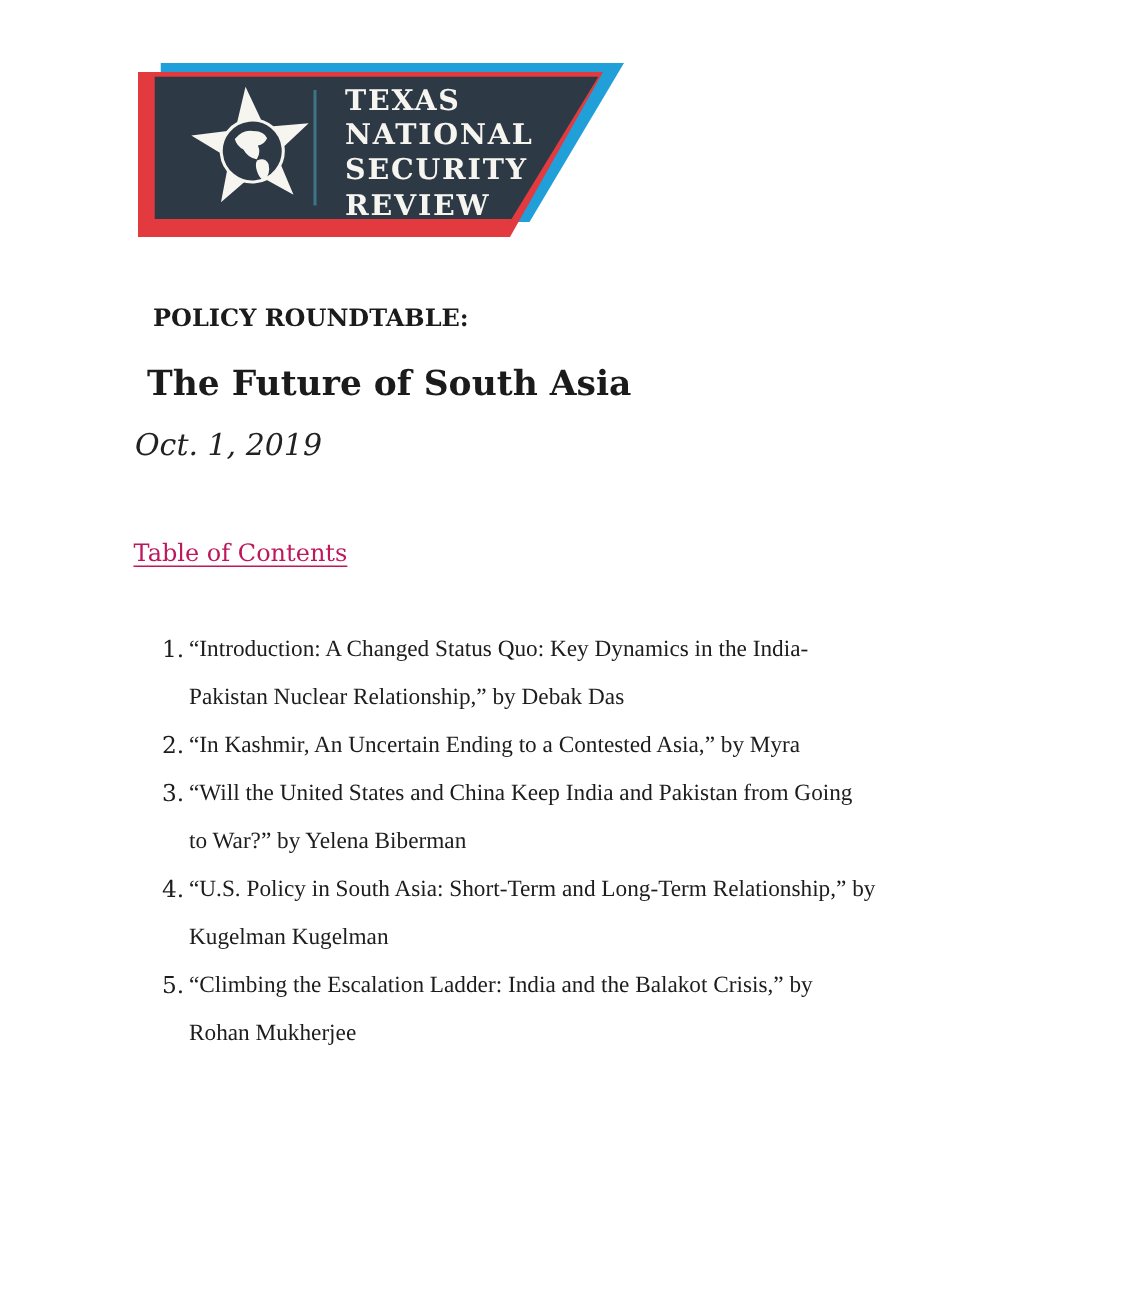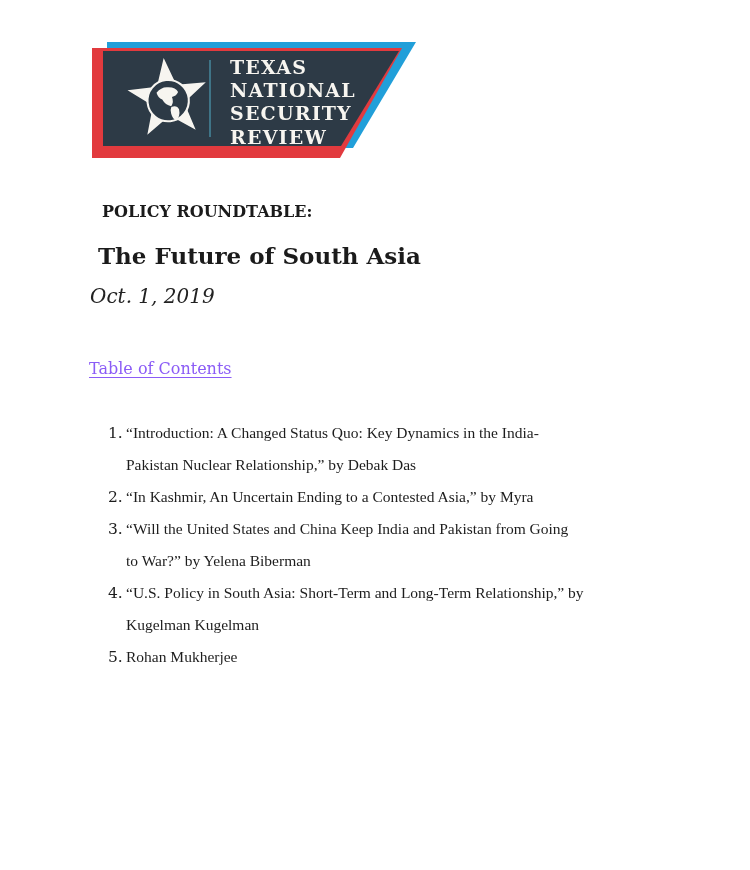--- a/index.html
+++ b/index.html
@@ -22,21 +22,21 @@
     font-weight:bold; font-size:19px; line-height:23.2px; letter-spacing:1.2px;
   }
 
   
   .kicker   { position:absolute; left:102px; top:202px; font-size:16px; font-weight:bold; color:#1b1b1b; }
   .doc-title{ position:absolute; left:98px; top:242px; font-size:23px; font-weight:bold; color:#1b1b1b; }
   .doc-date { position:absolute; left:90px; top:284px; font-size:20px; font-style:italic; color:#222; }
 
   
   .toc-heading {
-    position:absolute; left:89px; top:359px; font-size:16px; color:#8b5cf6;
+    position:absolute; left:89px; top:359px; font-size:16px; color:#be185d;
     text-decoration:underline; text-underline-offset:3px;
   }
   .toc-list { position:absolute; left:108px; top:417px; font-size:15.5px; line-height:32px; color:#1d1d1d; }
   .toc-item { display:flex; align-items:flex-start; }
   .toc-num  { flex:0 0 18px; }
   .toc-text div { white-space:nowrap;font-family:Liberation Serif, serif; }
 </style>
 </head>
 <body>
 
@@ -93,18 +93,19 @@
       <div class="toc-item">
         <span class="toc-num">4.</span>
         <span class="toc-text">
           <div>“U.S. Policy in South Asia: Short-Term and Long-Term Relationship,” by</div>
           <div>Kugelman Kugelman</div>
         </span>
       </div>
       <div class="toc-item">
         <span class="toc-num">5.</span>
         <span class="toc-text">
+          <div>“Climbing the Escalation Ladder: India and the Balakot Crisis,” by</div>
           <div>Rohan Mukherjee</div>
         </span>
       </div>
     </div>
 
 </div>
 
 </body></html>

